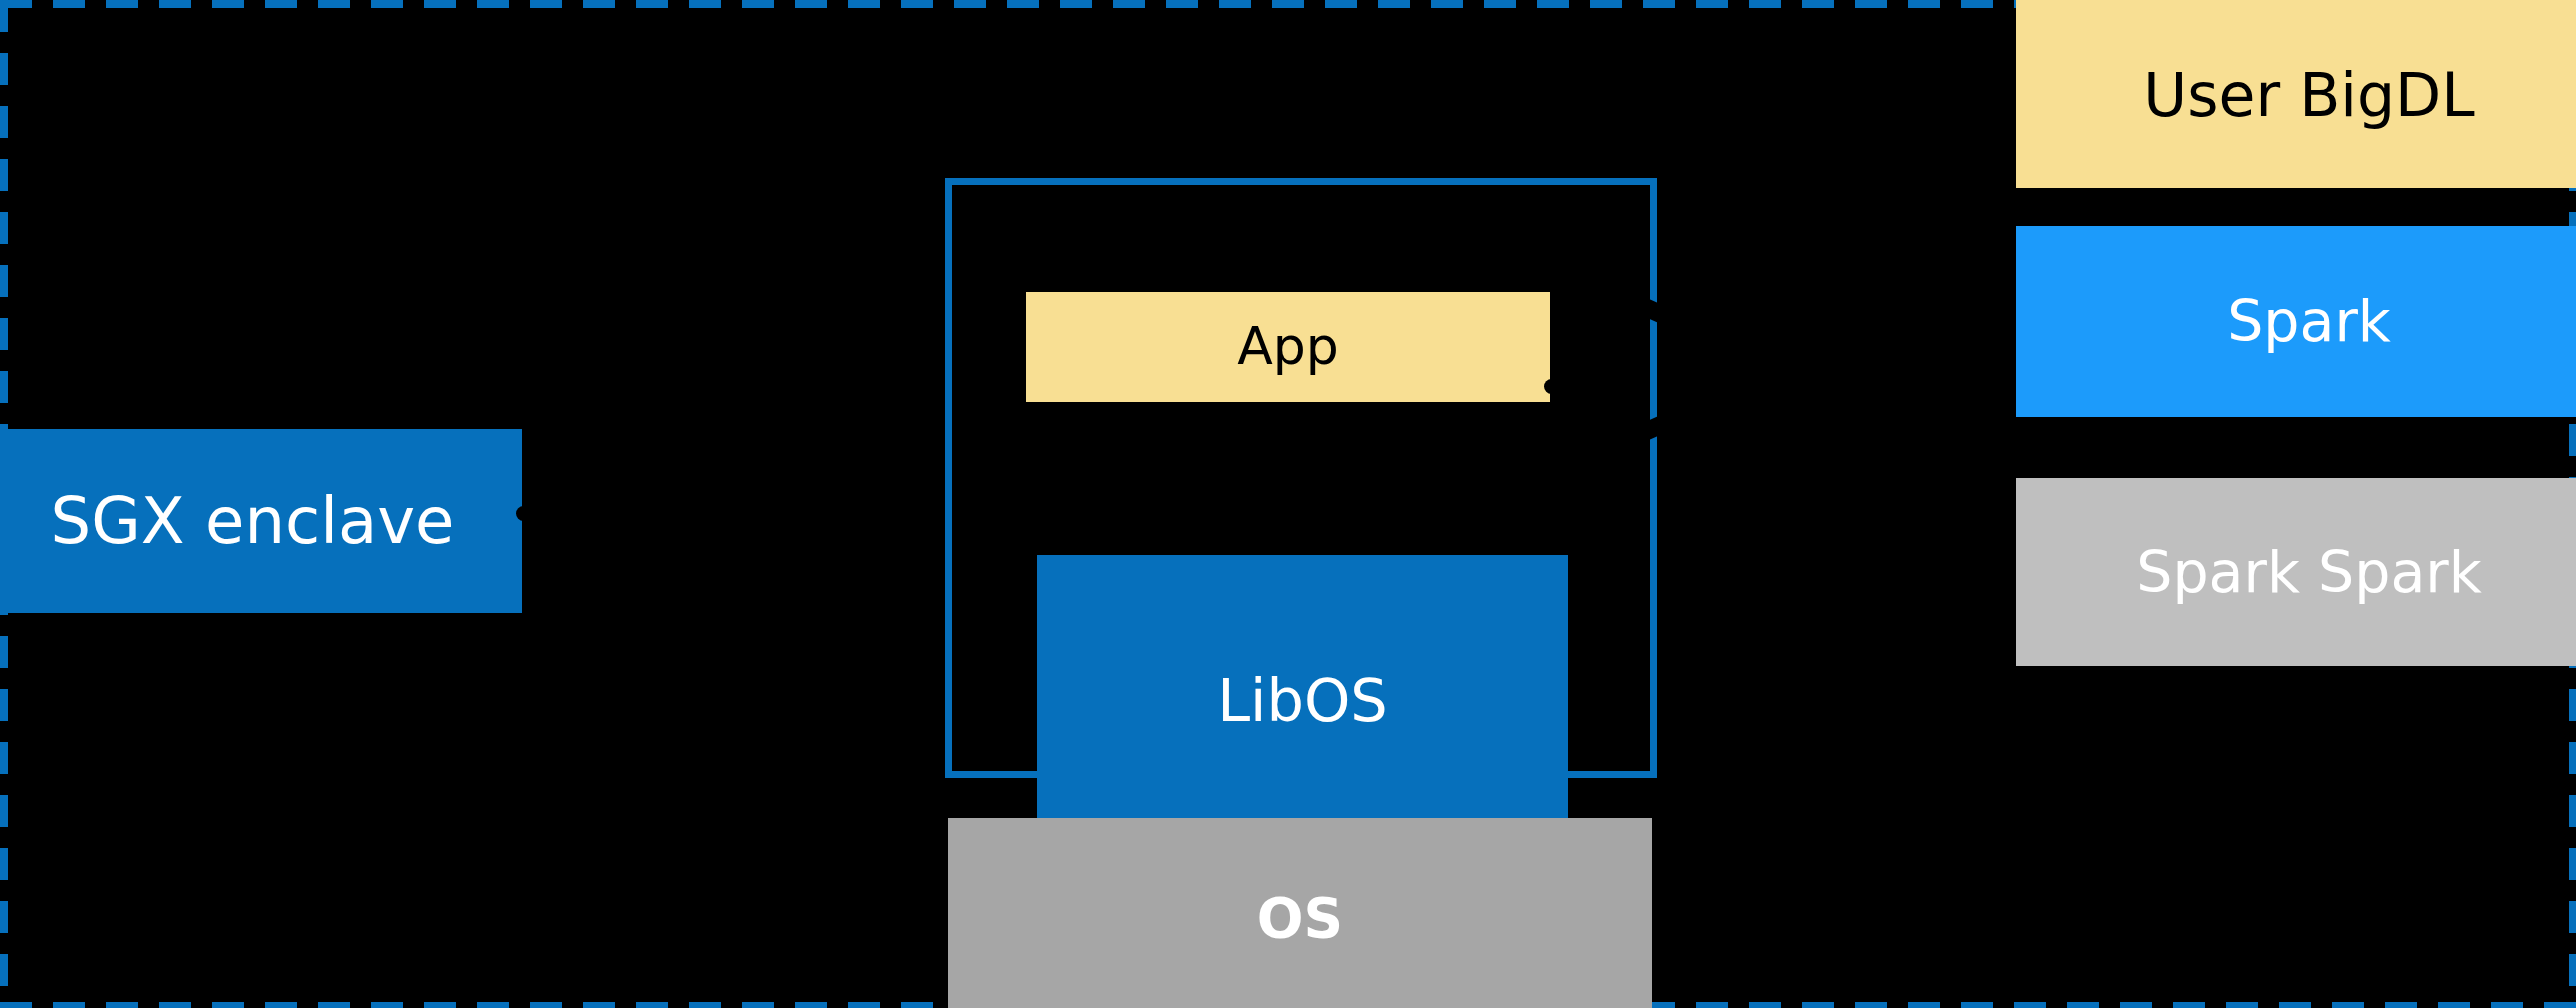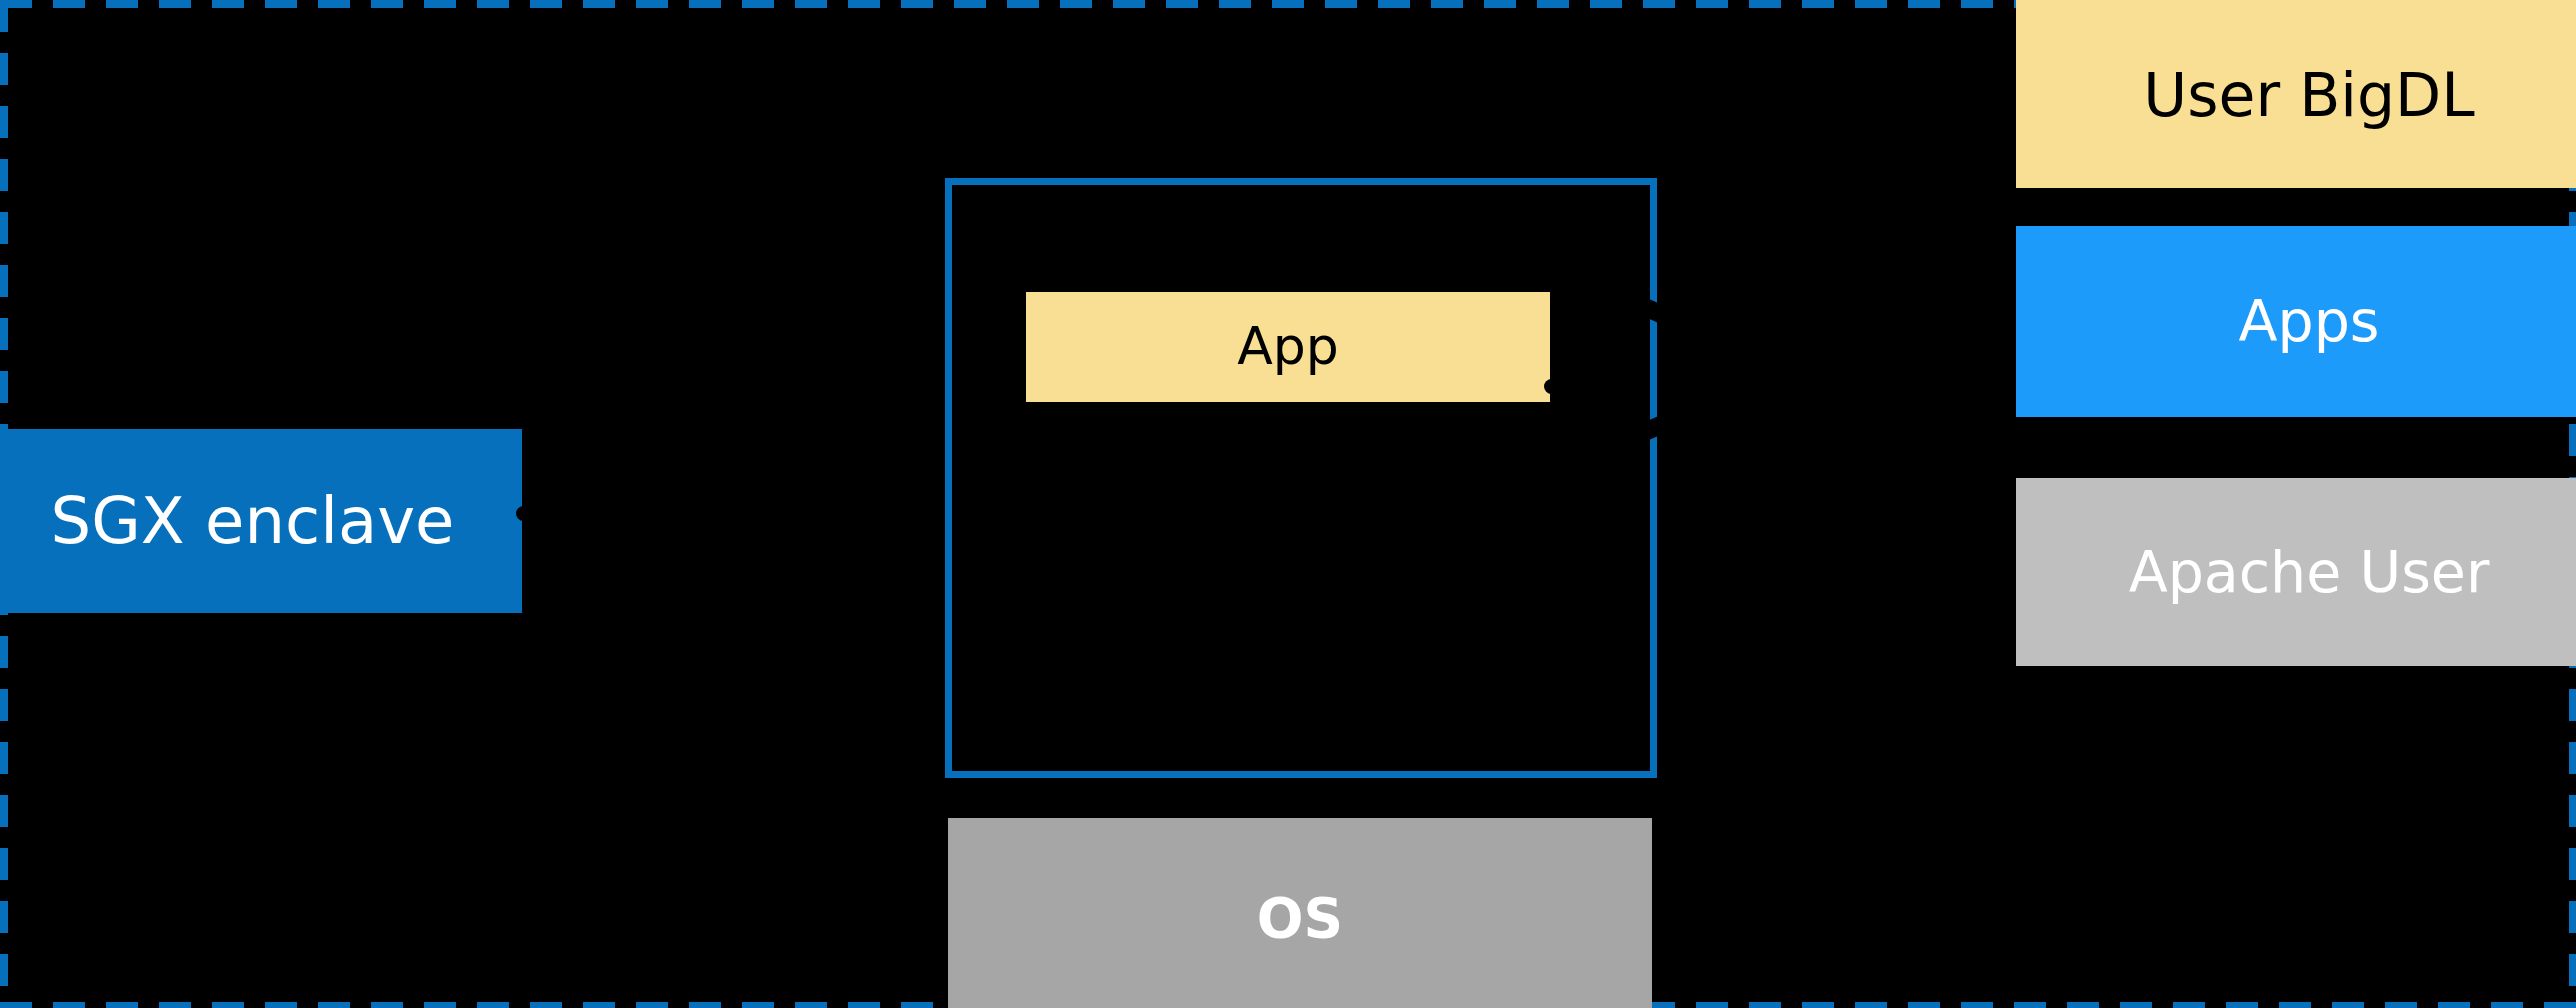--- a/index.html
+++ b/index.html
@@ -219,31 +219,34 @@
 
   <div class="leader-line" id="leader-line-dashedge"></div>
   <div class="leader-line" id="leader-line-upper"></div>
   <div class="leader-line" id="leader-line-lower"></div>
 
   <div class="box" id="app-box">
     <span class="label">App</span>
   </div>
   <div class="arrow-dot" id="arrow-dot-app"></div>
 
+  <div class="box" id="libos-box">
+    <span class="label">LibOS</span>
+  </div>
 
   <div class="box" id="os-box">
     <span class="label">OS</span>
   </div>
 
   <div class="box" id="user-apps-box">
     <span class="label">User BigDL</span>
   </div>
 
   <div class="box" id="bigdl-box">
-    <span class="label">Apps</span>
+    <span class="label">Spark</span>
   </div>
 
   <div class="box" id="apache-spark-box">
-    <span class="label">Apache User</span>
+    <span class="label">Spark Spark</span>
   </div>
 
 </div>
 
 
 </body></html>

